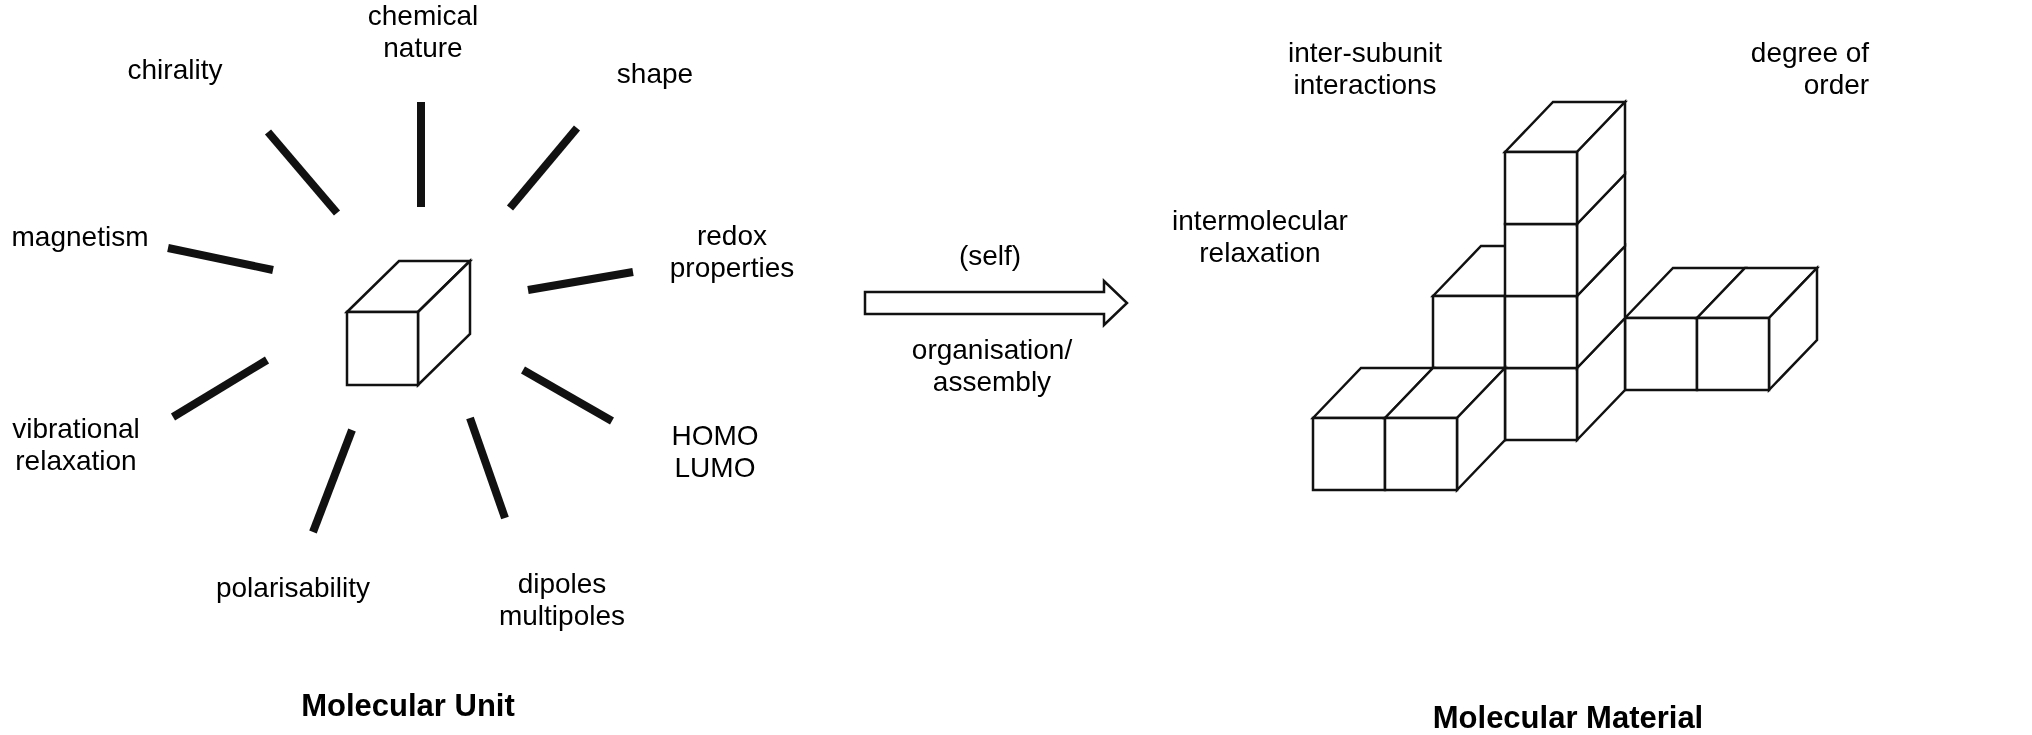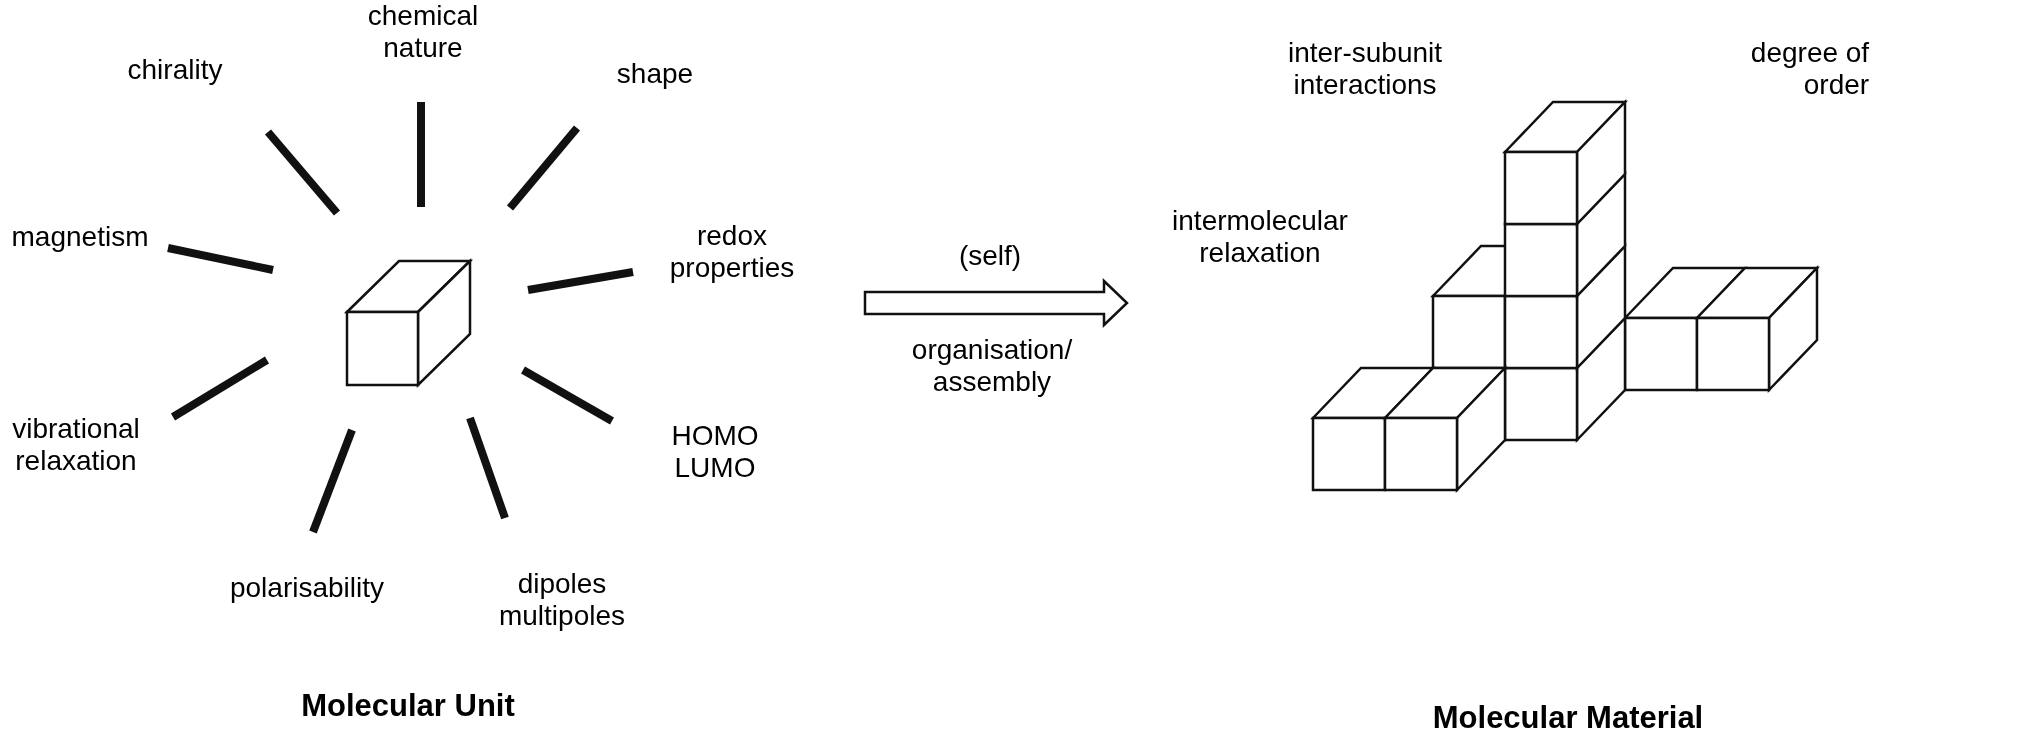--- a/index.html
+++ b/index.html
@@ -84,21 +84,21 @@
 nature</div>
   <div class="lbl" style="left:175px;top:54px;">chirality</div>
   <div class="lbl" style="left:655px;top:58px;">shape</div>
   <div class="lbl" style="left:69px;top:221px;margin-left:11px;">magnetism</div>
   <div class="lbl" style="left:732px;top:220px;">redox
 properties</div>
   <div class="lbl" style="left:76px;top:413px;">vibrational
 relaxation</div>
   <div class="lbl" style="left:715px;top:420px;">HOMO
 LUMO</div>
-  <div class="lbl" style="left:293px;top:572px;margin-left:14px;">polarisability</div>
+  <div class="lbl" style="left:293px;top:572px;">polarisability</div>
   <div class="lbl" style="left:562px;top:568px;">dipoles
 multipoles</div>
   <div class="lbl heading" style="left:408px;top:689px;">Molecular Unit</div>
 
   <div class="lbl" style="left:990px;top:240px;">(self)</div>
   <div class="lbl" style="left:992px;top:334px;">organisation/
 assembly</div>
 
   <div class="lbl" style="left:1365px;top:37px;">inter-subunit
 interactions</div>

